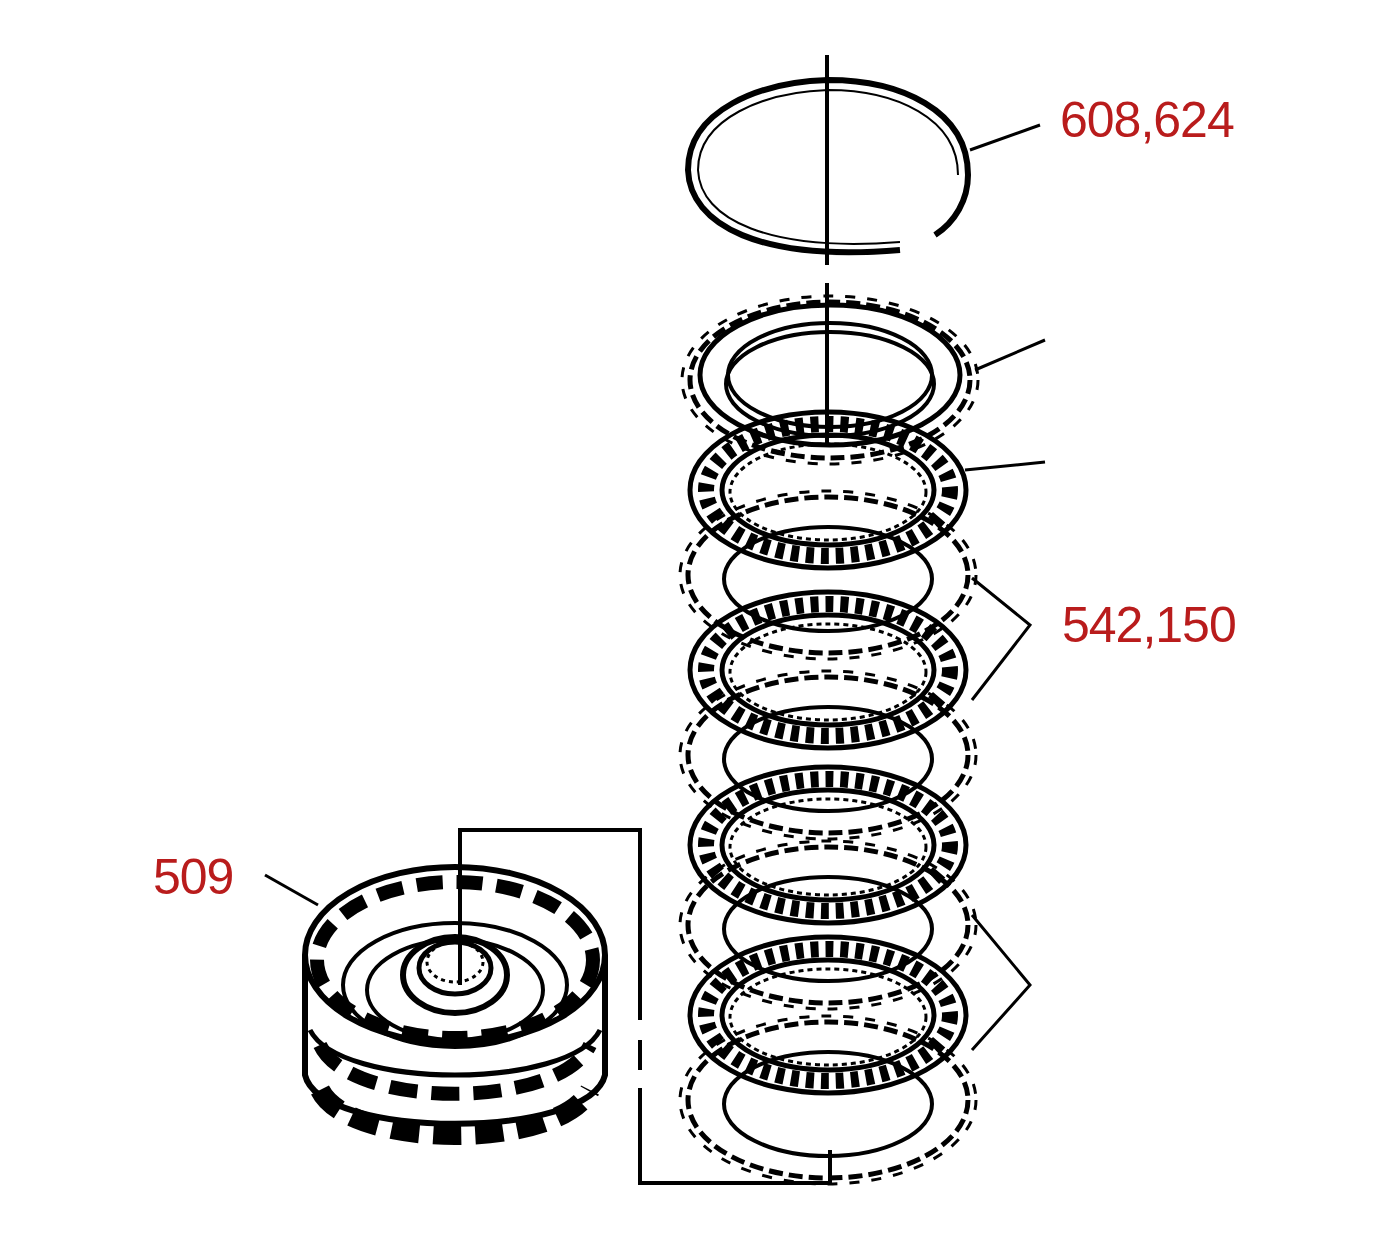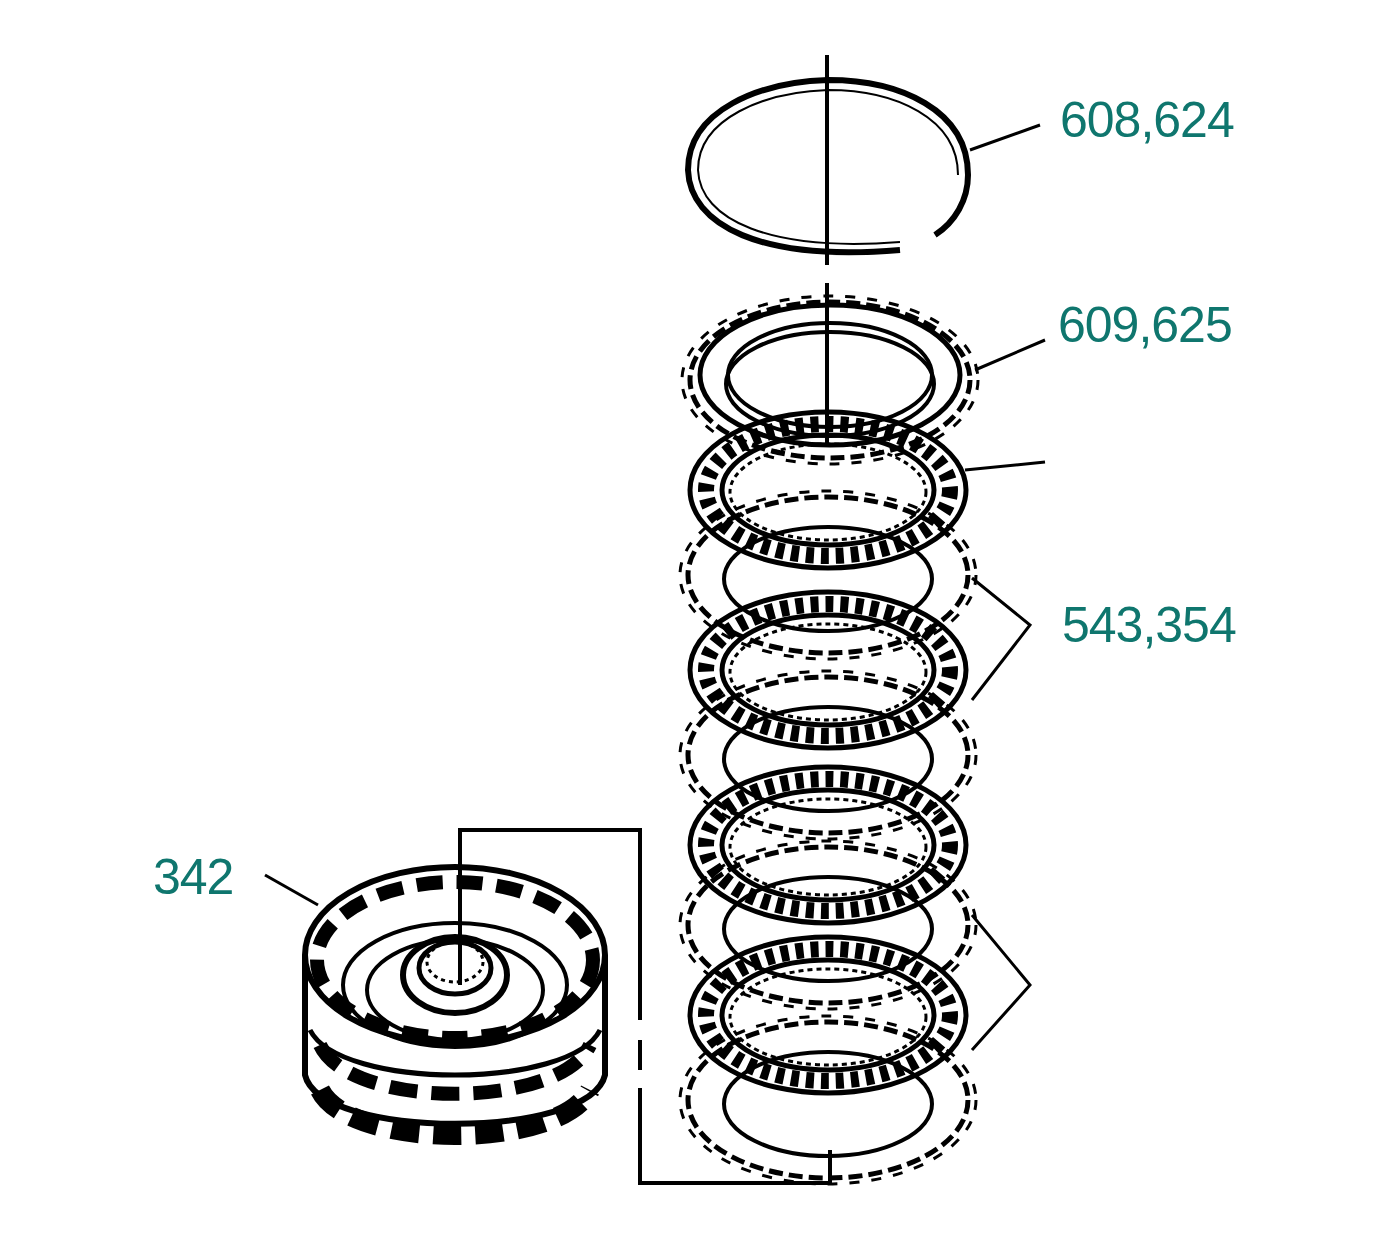--- a/index.html
+++ b/index.html
@@ -1,18 +1,18 @@
 <!DOCTYPE html>
 <html><head>
 <meta charset="utf-8">
 <style>
   html, body { margin:0; padding:0; background:#ffffff; }
   #canvas { position:relative; width:1375px; height:1239px; background:#fff; overflow:hidden; }
   svg { position:absolute; left:0; top:0; }
-  .lbl { position:absolute; font-family:"Liberation Sans", sans-serif; font-size:50px; color:#0f766e; line-height:1; letter-spacing:-1px; }
+  .lbl { position:absolute; font-family:"Liberation Sans", sans-serif; font-size:50px; color:#b91c1c; line-height:1; letter-spacing:-1px; }
   .ink { stroke:#000; fill:none; }
 </style>
 </head>
 <body>
 
 <div id="canvas">
   <svg width="1375" height="1239" viewBox="0 0 1375 1239">
     <defs>
 
       <g id="steel">
@@ -74,16 +74,15 @@
       <path d="M320 1090 C 350 1150, 560 1150, 590 1090" class="ink" stroke-width="20" stroke-dasharray="28 14"></path>
       <line x1="265" y1="875" x2="318" y2="905" class="ink" stroke-width="3"></line>
     </g>
 
     <polyline points="460,985 460,830 640,830 640,1020" class="ink" stroke-width="4"></polyline>
     <line x1="640" y1="1040" x2="640" y2="1070" class="ink" stroke-width="4"></line>
     <polyline points="640,1088 640,1183 830,1183 830,1150" class="ink" stroke-width="4"></polyline>
   </svg>
 
   <div class="lbl" style="left:1060px;top:95px">608,624</div>
-  <div class="lbl" style="left:1058px;top:300px">609,625</div>
-  <div class="lbl" style="left:1062px;top:600px">543,354</div>
-  <div class="lbl" style="left:153px;top:852px">342</div>
+  <div class="lbl" style="left:1062px;top:600px">542,150</div>
+  <div class="lbl" style="left:153px;top:852px">509</div>
 </div>
 
 </body></html>

